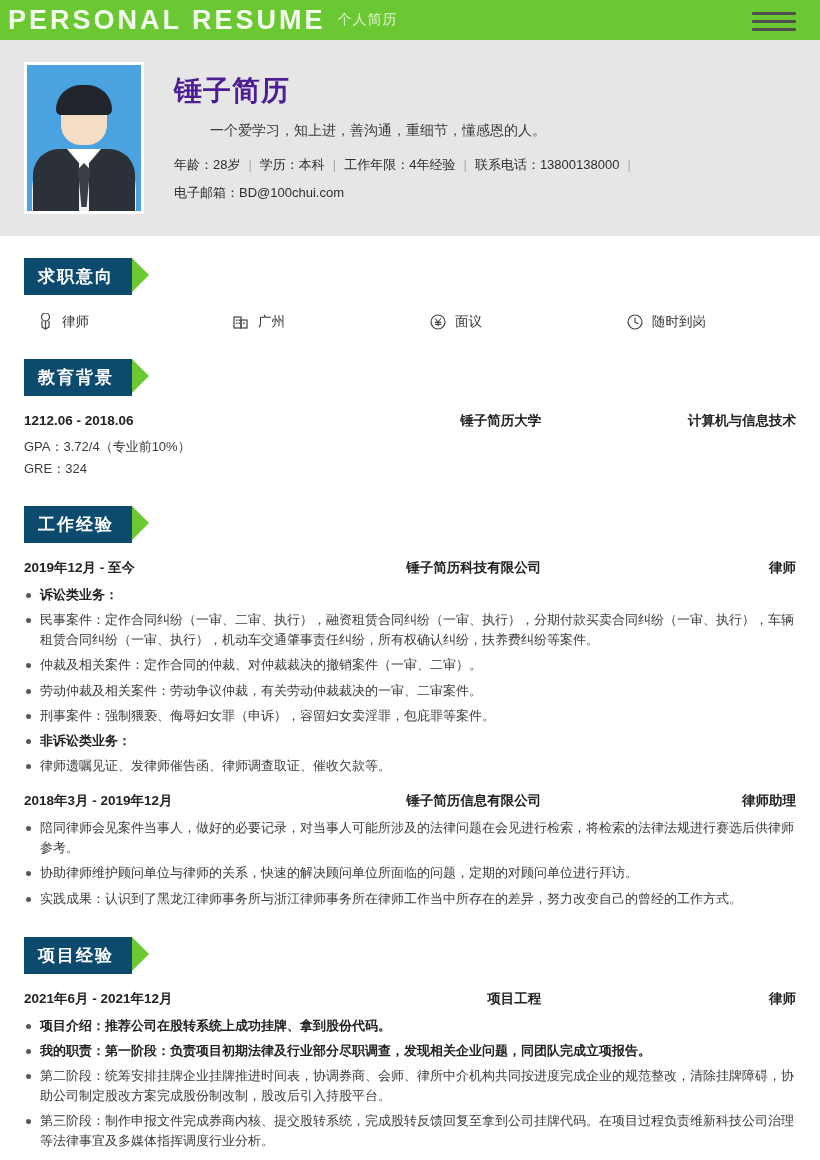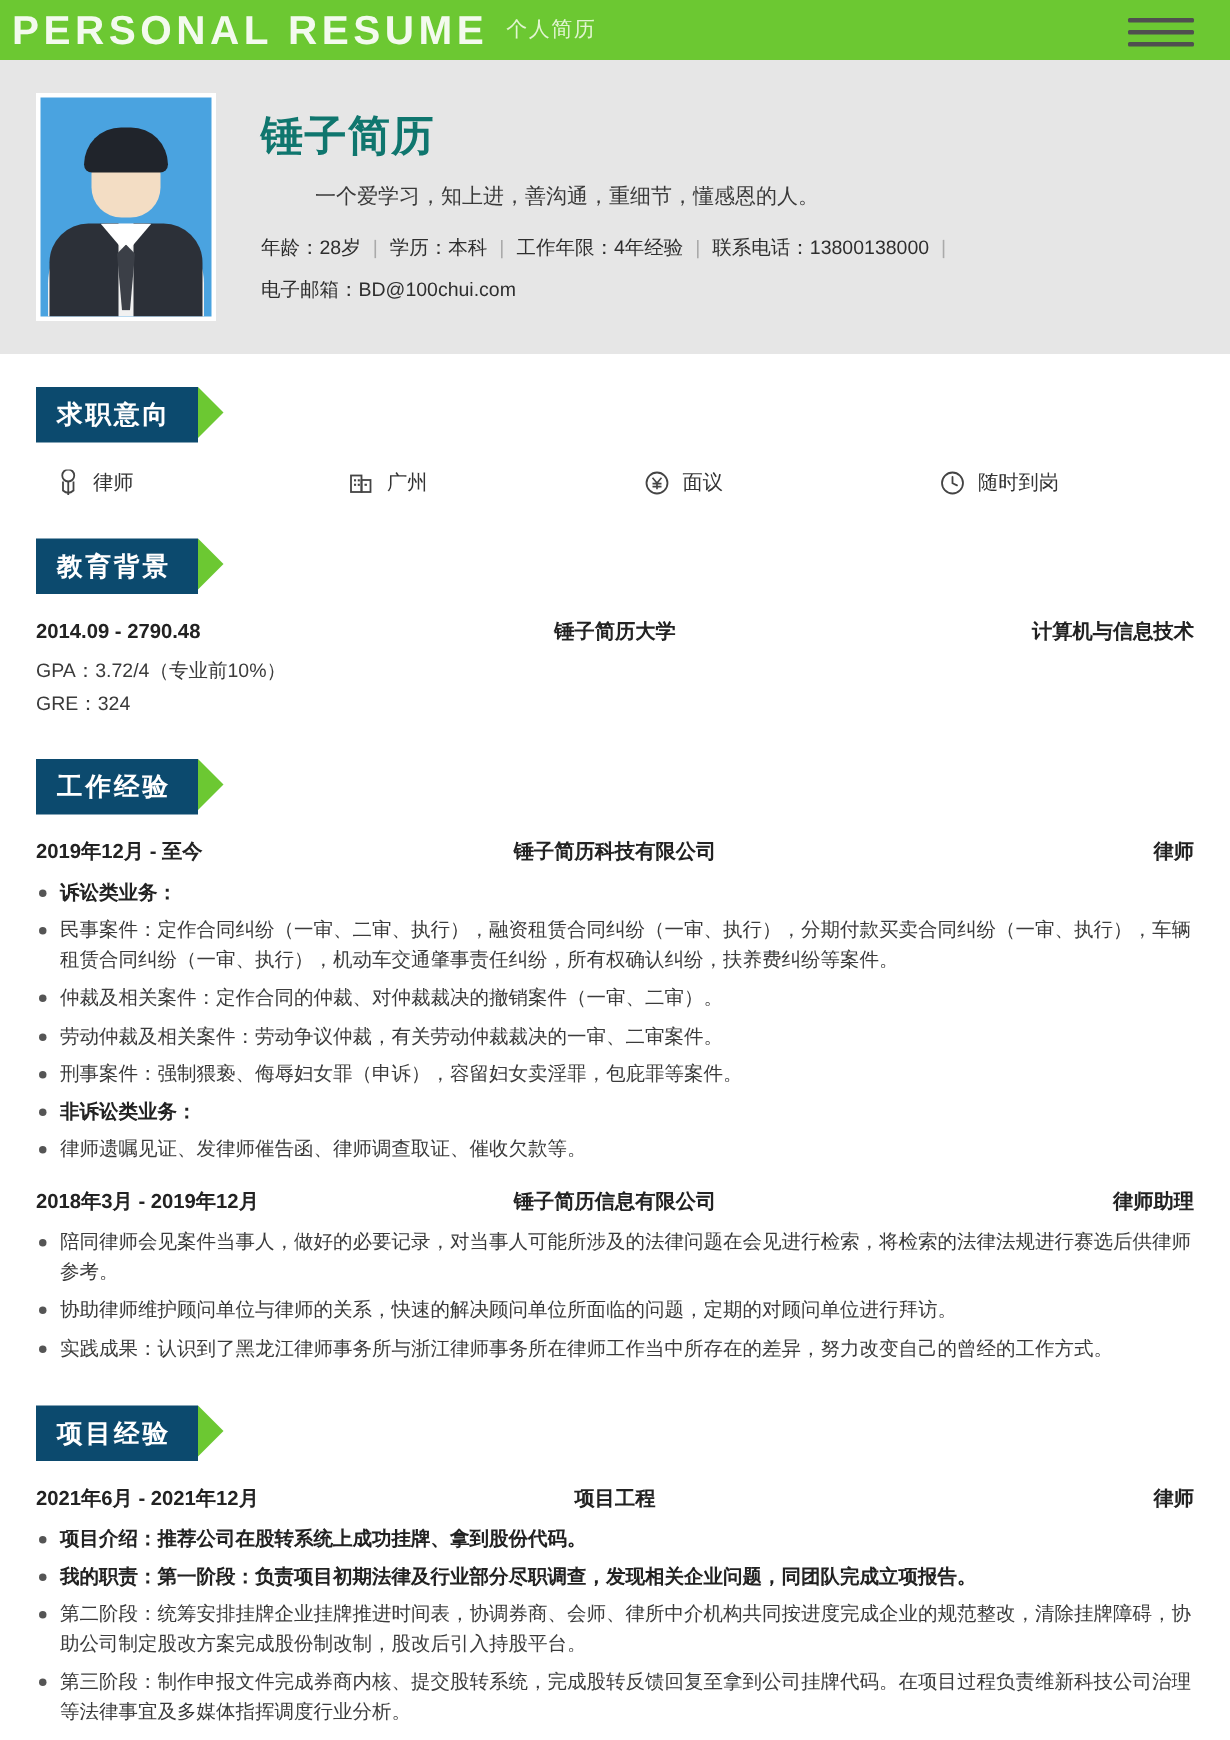--- a/index.html
+++ b/index.html
@@ -121,21 +121,21 @@
     clip-path: polygon(0 0, 100% 0, 50% 100%);
   }
 
   .profile-info {
     margin-left: 30px;
     padding-top: 10px;
   }
   .name {
     font-size: 28px;
     font-weight: bold;
-    color: #0f766e;
+    color: #4c1d95;
     letter-spacing: 1px;
   }
   .tagline {
     margin-top: 12px;
     font-size: 14px;
     color: #3a3a3a;
     margin-left: 36px;
   }
   .meta-row {
     margin-top: 16px;
@@ -197,21 +197,21 @@
   
   .entry-head {
     display: flex;
     align-items: baseline;
     font-weight: bold;
     font-size: 13.5px;
     color: #222222;
     margin-top: 2px;
   }
   .eh-left { width: 33%; }
-  .eh-mid { width: 34%; text-align: center; }
+  .eh-mid { width: 34%; text-align: right; }
   .eh-right { width: 33%; text-align: right; }
 
   .plain-line {
     font-size: 13px;
     color: #3b3b3b;
     margin-top: 8px;
   }
 
   ul.bullets {
     list-style: none;
@@ -309,21 +309,21 @@
       </svg>
       <span>随时到岗</span>
     </div>
   </div>
 </div>
 
 <div class="section">
   <div class="sec-head">教育背景</div>
   <div class="block">
     <div class="entry-head">
-      <span class="eh-left">2014.09 - 2790.48</span>
+      <span class="eh-left">1212.06 - 2018.06</span>
       <span class="eh-mid">锤子简历大学</span>
       <span class="eh-right">计算机与信息技术</span>
     </div>
     <div class="plain-line">GPA：3.72/4（专业前10%）</div>
     <div class="plain-line" style="margin-top:4px">GRE：324</div>
   </div>
 </div>
 
 <div class="section">
   <div class="sec-head">工作经验</div>

